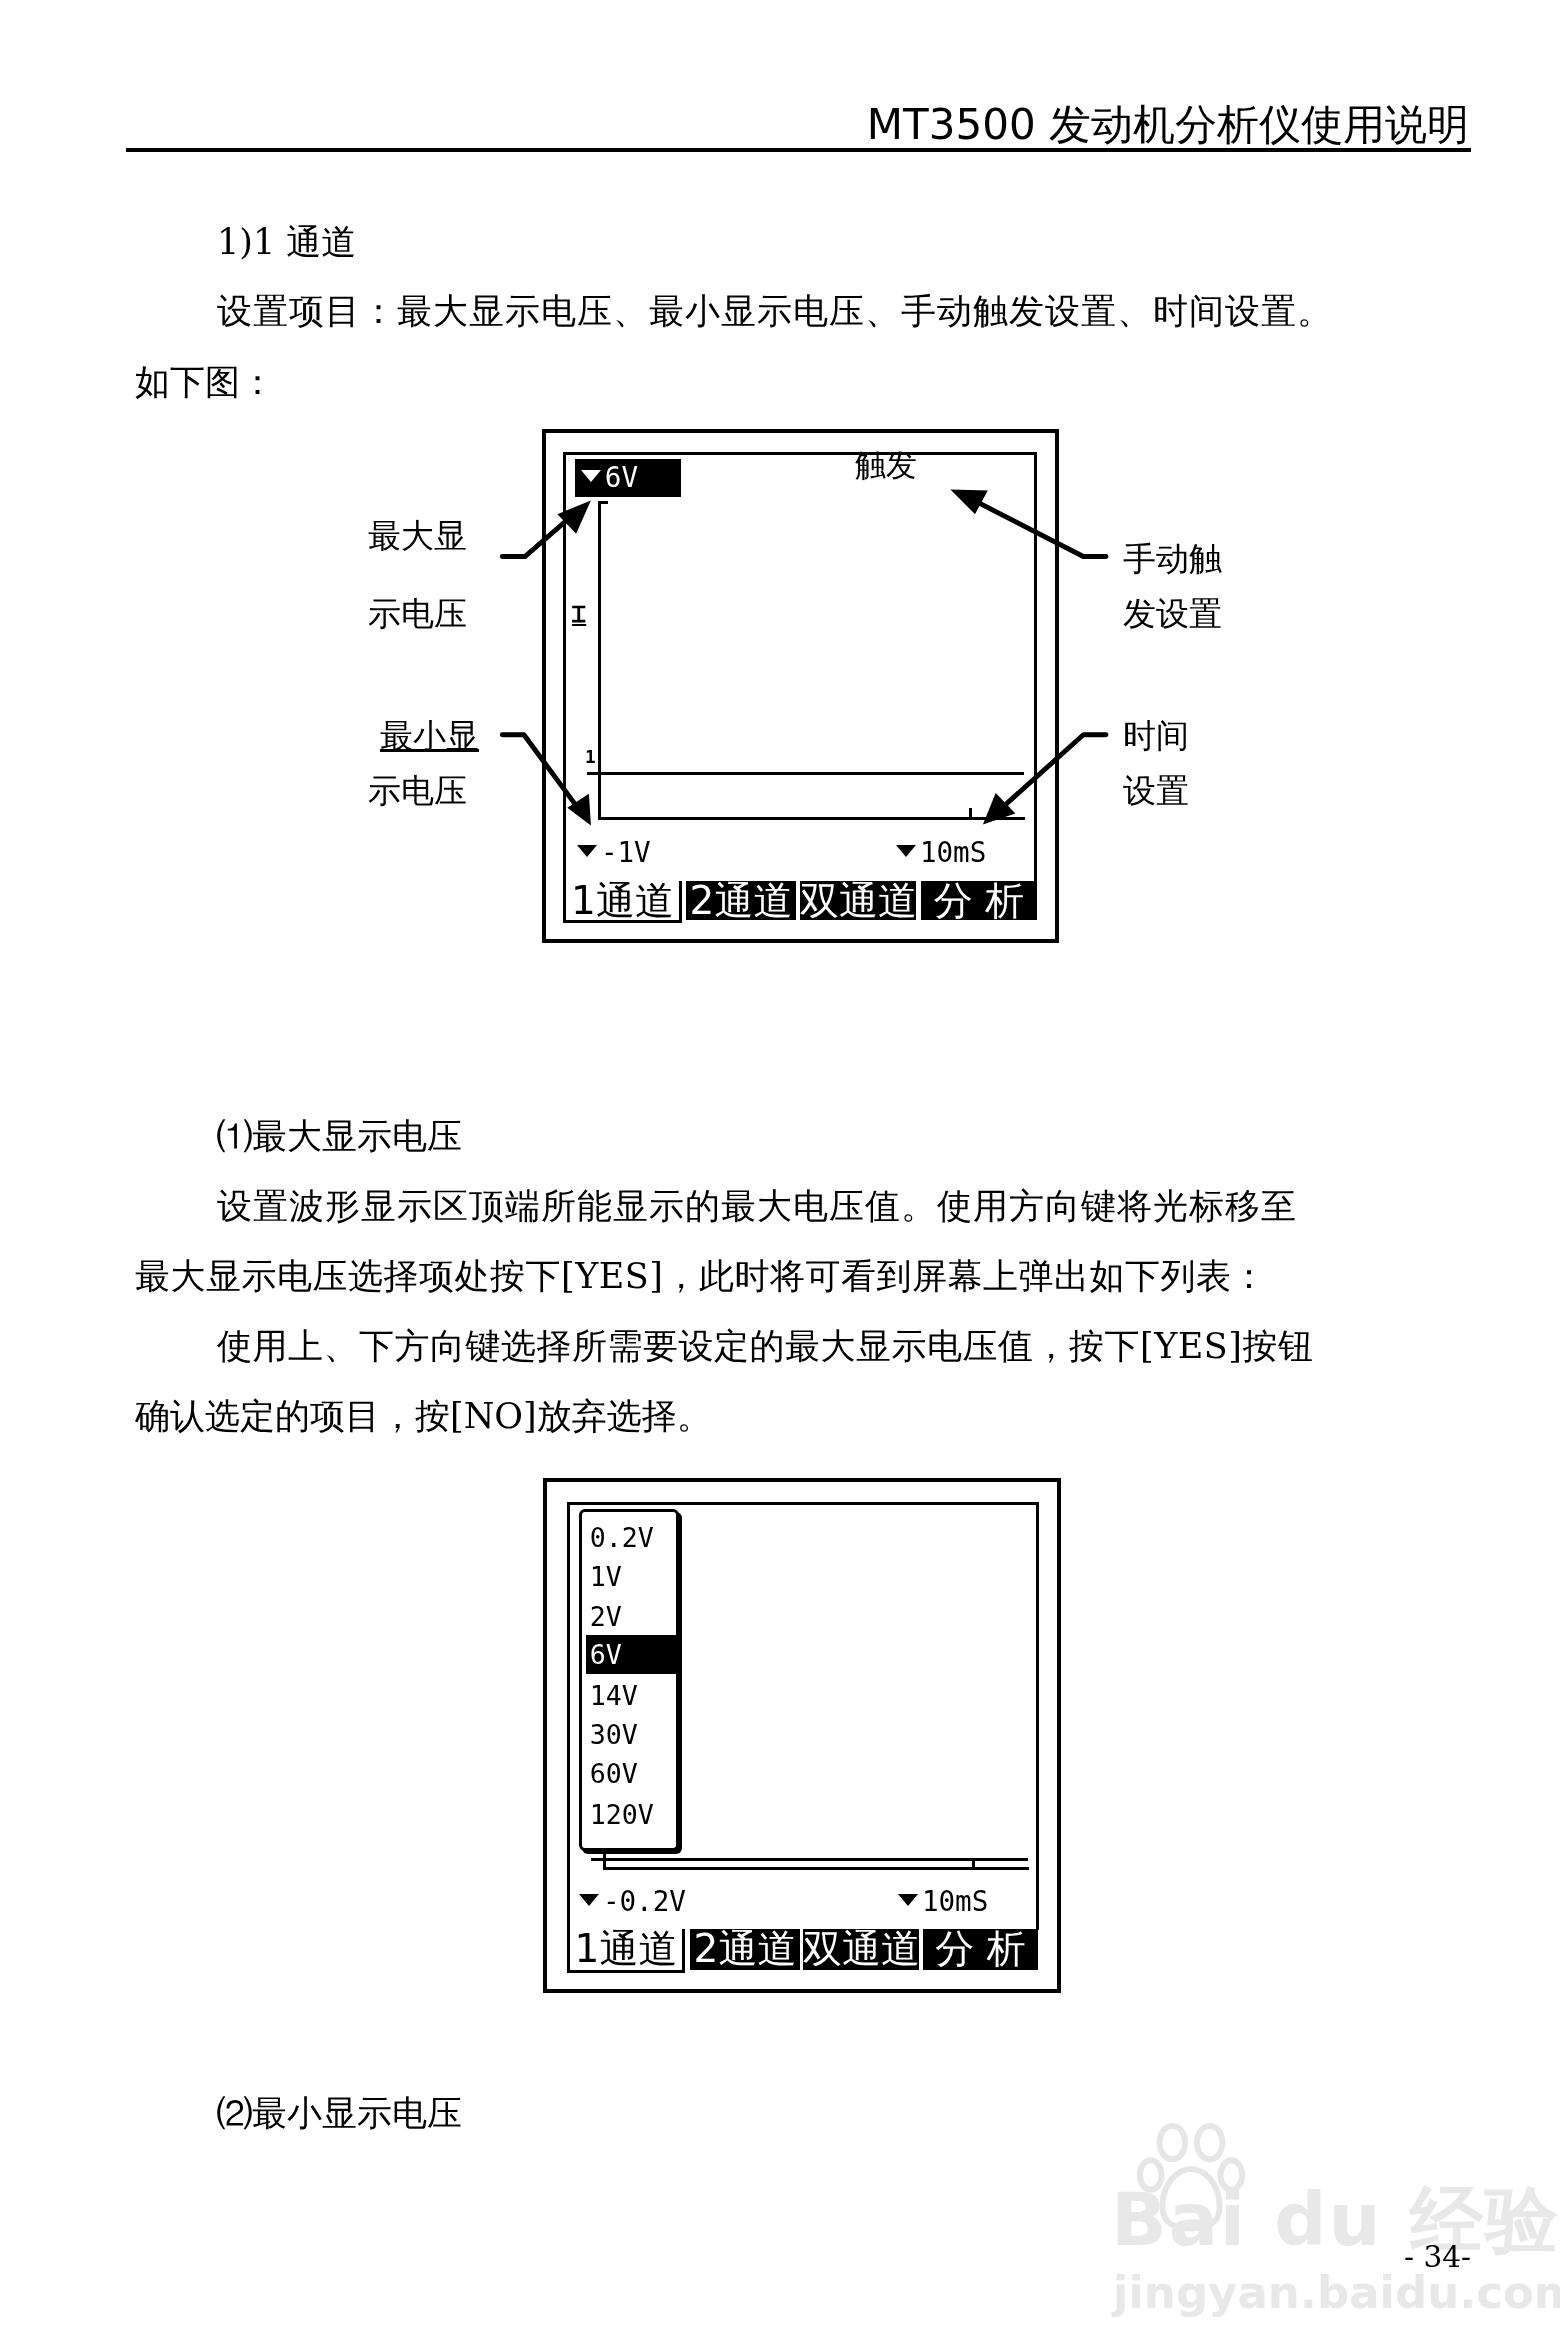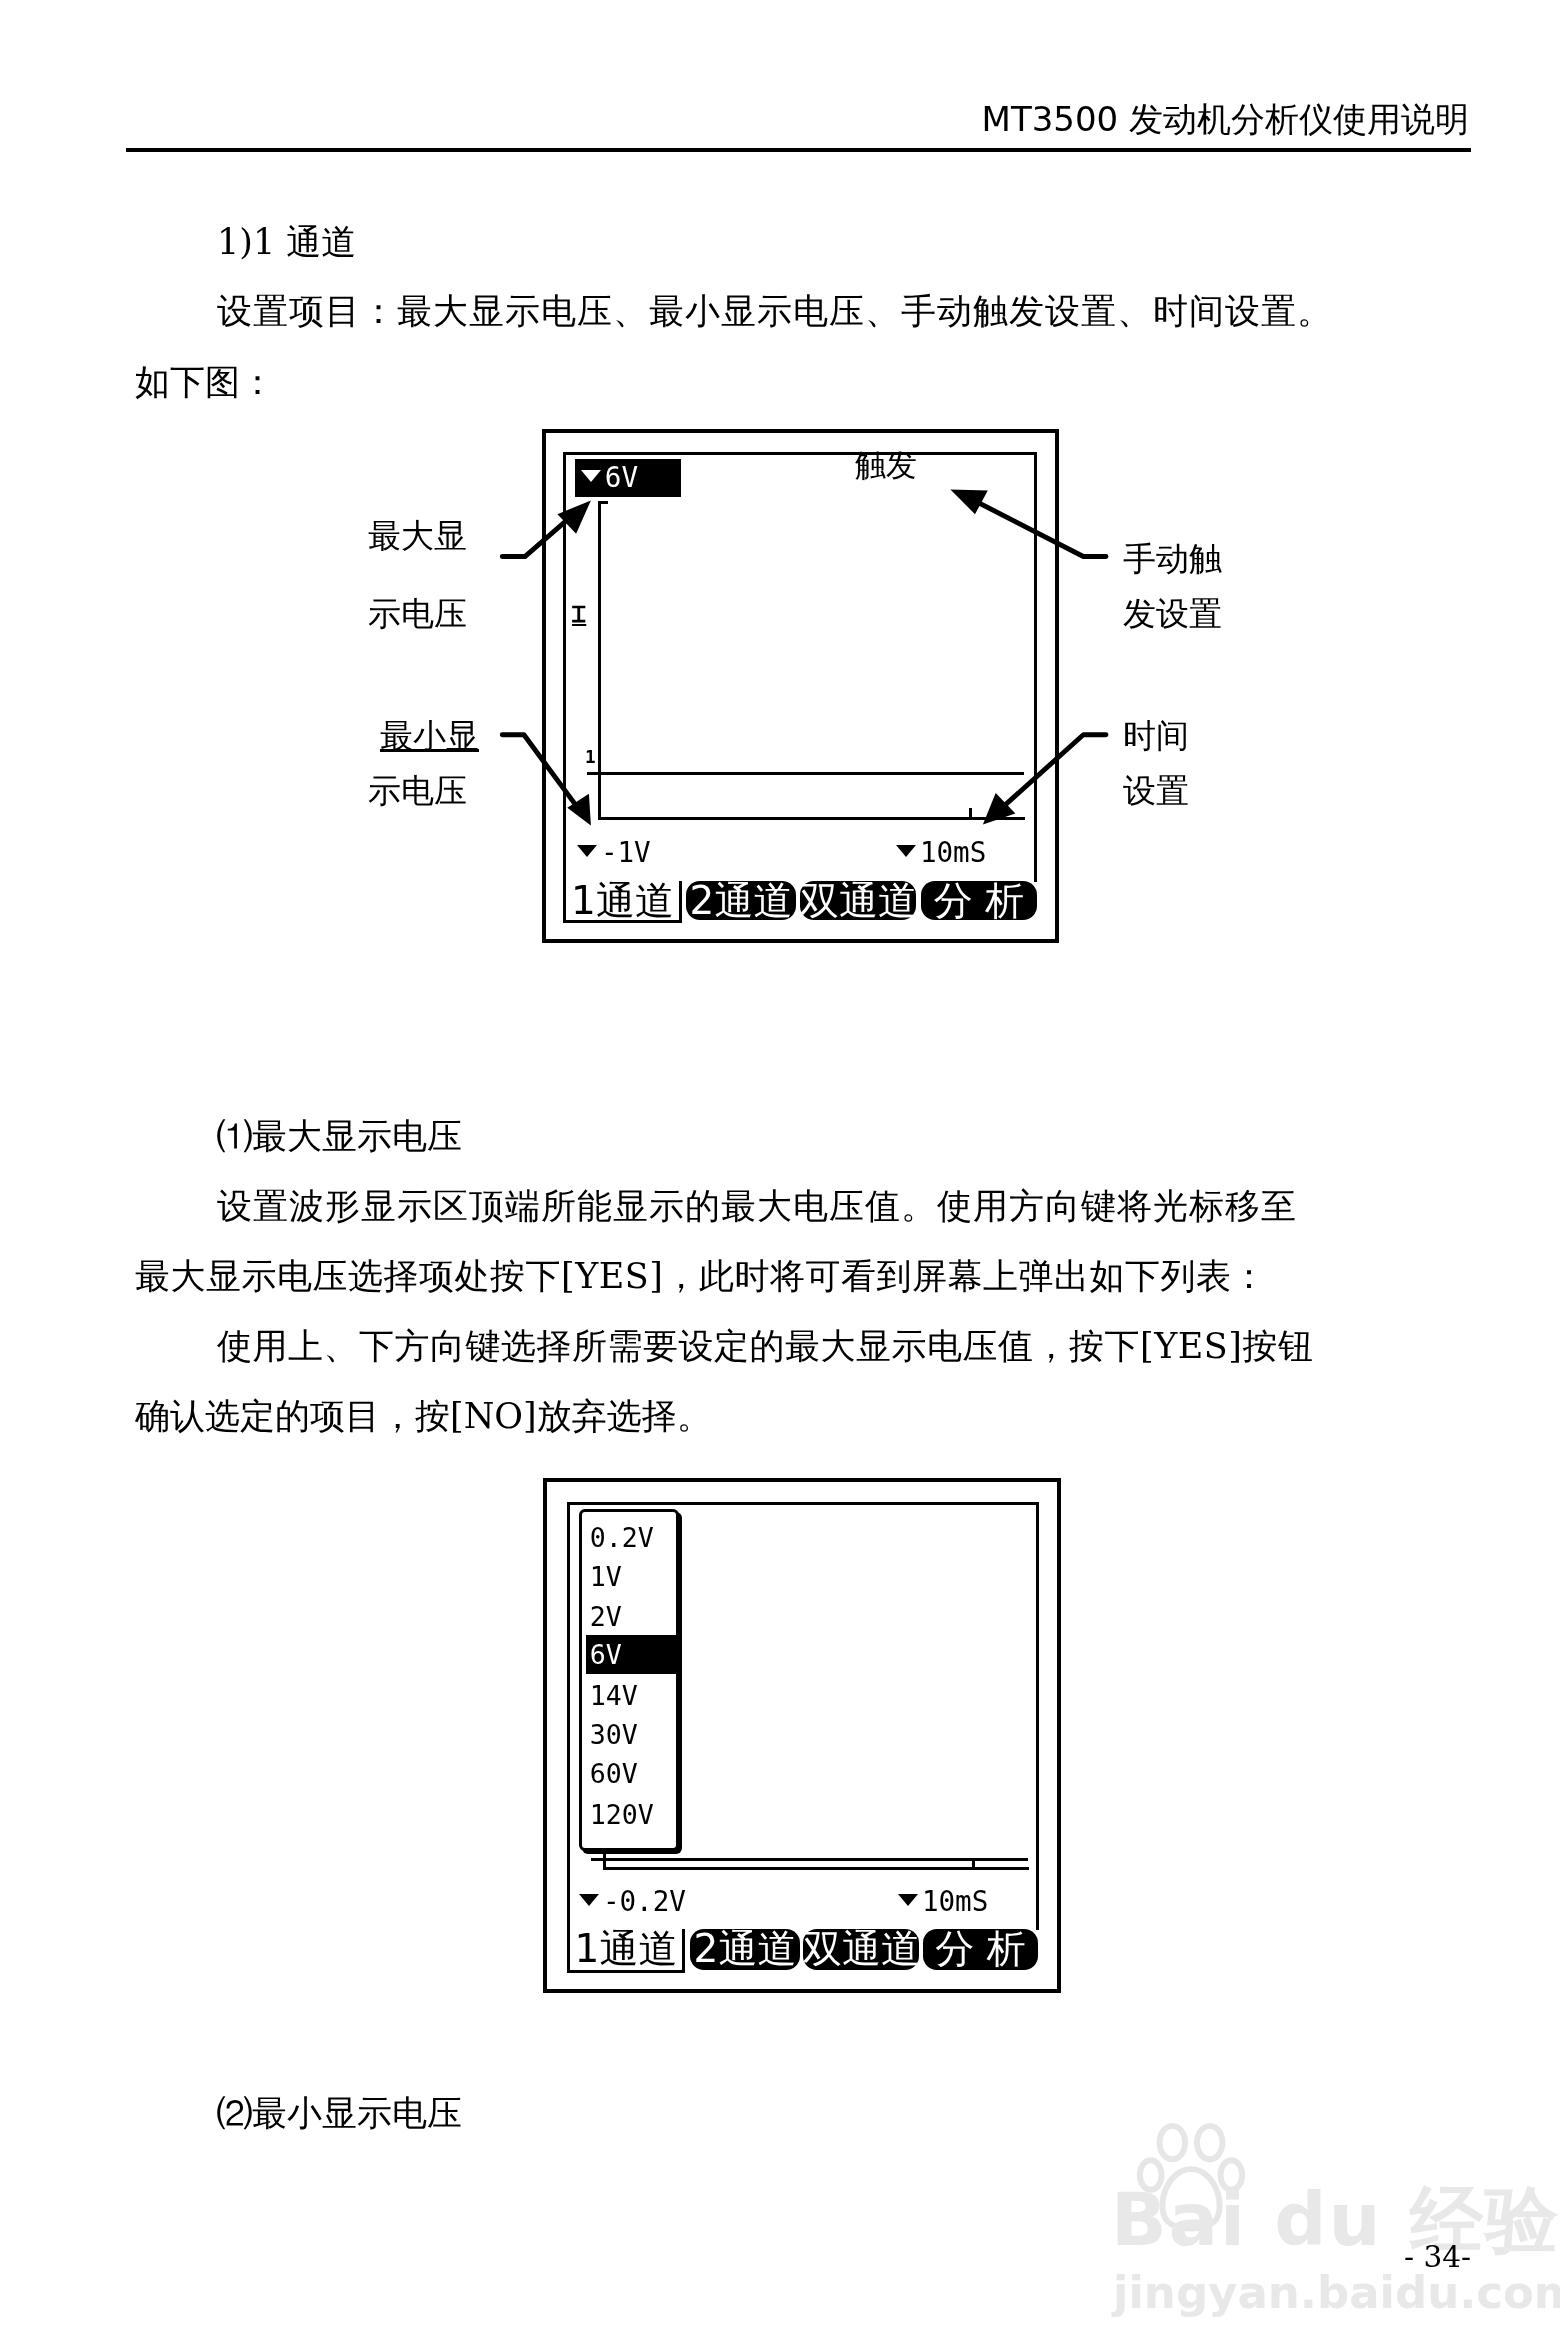--- a/index.html
+++ b/index.html
@@ -1,36 +1,36 @@
 <!DOCTYPE html>
 <html><head>
 <meta charset="utf-8">
 <style>
   html, body { margin:0; padding:0; background:#ffffff; }
   body { width:1560px; height:2344px; position:relative; overflow:hidden; color:#000; }
   .sans { font-family: "DejaVu Sans", "Liberation Sans", sans-serif; }
   .mono { font-family: "DejaVu Sans Mono", "Liberation Mono", monospace; }
   .abs { position:absolute; }
 
-  .header-title { position:absolute; right:91px; top:97px; font-size:34px; font-family:"DejaVu Sans","Liberation Sans",sans-serif; letter-spacing:0px; white-space:nowrap; }
+  .header-title { position:absolute; right:91px; top:97px; font-size:42px; font-family:"DejaVu Sans","Liberation Sans",sans-serif; letter-spacing:0px; white-space:nowrap; }
   .header-rule { position:absolute; left:126px; top:148px; width:1345px; height:3.9px; background:#000; }
 
   .p { position:absolute; font-family:"DejaVu Serif","Liberation Serif",serif; font-size:35px; white-space:nowrap; line-height:43px; }
 
   
   .outer { position:absolute; border:4.9px solid #000; box-sizing:border-box; background:#fff; }
   .screen { position:absolute; border:3px solid #000; border-bottom:none; box-sizing:border-box; background:#fff; }
   .lcd { font-family:"DejaVu Sans Mono","Liberation Mono",monospace; font-size:27.6px; line-height:29.6px; position:absolute; white-space:nowrap; }
   .hline { position:absolute; background:#000; height:3.9px; }
   .vline { position:absolute; background:#000; width:3.9px; }
   .tag-black { position:absolute; background:#000; color:#fff; }
   .tri { display:inline-block; width:0; height:0; border-left:10.8px solid transparent; border-right:10.8px solid transparent; border-top:12.8px solid currentColor; vertical-align:middle; margin-right:3.9px; position:relative; top:-3px; }
   .tab { position:absolute; font-family:"DejaVu Sans","Liberation Sans",sans-serif; font-size:39px; line-height:39px; text-align:center; box-sizing:border-box; white-space:nowrap; }
   .tab.active { background:#fff; color:#000; border:3px solid #000; border-top:none; }
-  .tab.inactive { background:#000; color:#fff;border-radius:14px; }
+  .tab.inactive { background:#000; color:#fff; }
   .label { position:absolute; font-family:"DejaVu Sans","Liberation Sans",sans-serif; font-size:33px; line-height:55px; white-space:nowrap; }
 
   .dropdown { position:absolute; border:3px solid #000; border-radius:5.9px; background:#fff; box-shadow:3px 3px 0 #000; box-sizing:border-box; }
   .dd-item { position:absolute; left:3.9px; width:91px; height:39px; font-family:"DejaVu Sans Mono","Liberation Mono",monospace; font-size:26.6px; line-height:39px; padding-left:3.9px; box-sizing:border-box; }
   .dd-item.sel { background:#000; color:#fff; }
 
   .watermark { position:absolute; color:#e8e8e8; font-family:"DejaVu Sans","Liberation Sans",sans-serif; font-weight:bold; white-space:nowrap; }
   .pageno { position:absolute; font-family:"DejaVu Serif","Liberation Serif",serif; font-size:29.6px; white-space:nowrap; }
 </style>
 </head>

